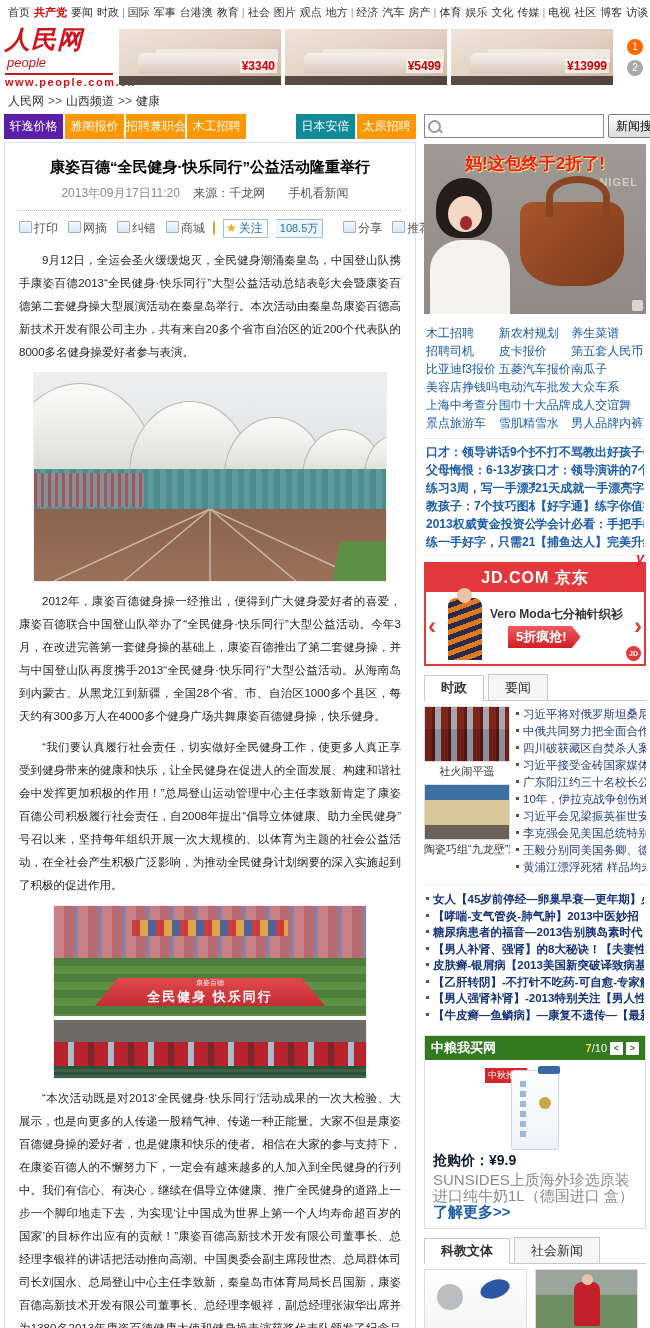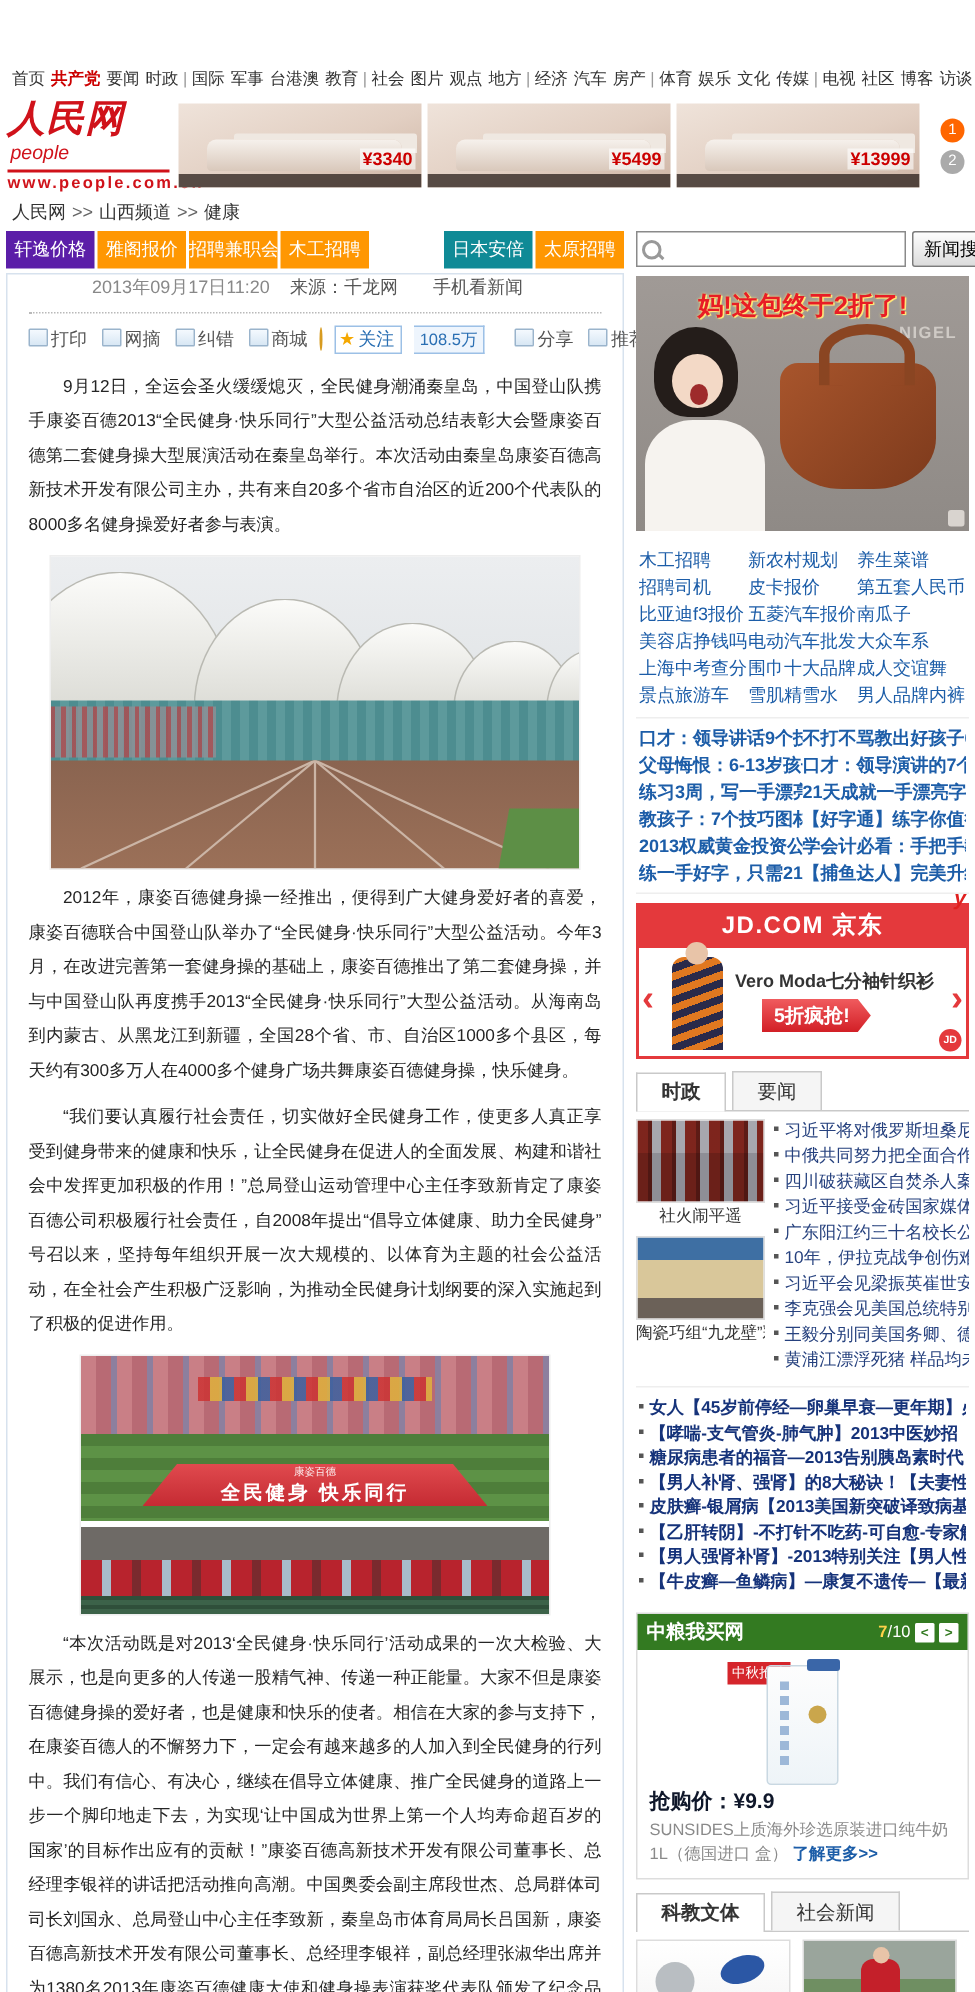--- a/index.html
+++ b/index.html
@@ -1,21 +1,21 @@
 <!DOCTYPE html>
 <html lang="zh"><head>
 <meta charset="utf-8">
 <style>
   html,body{margin:0;padding:0;background:#fff;}
   body{font-family:"Liberation Sans","DejaVu Sans",sans-serif;color:#333;}
   .page{position:relative;width:650px;height:1328px;margin:0 auto;overflow:hidden;background:#fff;}
   a,.lnk{text-decoration:none;cursor:pointer;}
 
   
-  .topnav{height:22px;padding:5px 24px 0 6px;font-size:11px;color:#333;white-space:nowrap;overflow:hidden;margin-top:40px;}
+  .topnav{height:22px;padding:5px 24px 0 6px;font-size:11px;color:#333;white-space:nowrap;overflow:hidden;}
   .topnav span{margin:0 2px;color:#333;}
   .topnav span.hot{color:#c00;font-weight:bold;}
   .topnav span.sep{color:#999;margin:0 1px;}
 
   
   .header{display:flex;align-items:center;height:60px;padding:0 5px;gap:6px;}
   .logo{width:108px;flex:none;}
   .logo .cn{font-size:25px;font-weight:bold;color:#d0121a;font-style:italic;letter-spacing:1px;line-height:26px;font-family:"Liberation Serif","DejaVu Serif",serif;}
   .logo .en{font-size:13px;color:#d0121a;font-style:italic;margin-left:2px;}
   .logo .url{font-size:11px;color:#d0121a;font-weight:bold;letter-spacing:1.5px;border-top:2px solid #d0121a;margin-top:2px;padding-top:1px;}
@@ -144,21 +144,21 @@
   .cofpg{margin-left:auto;font-size:11px;font-weight:normal;}
   .cofpg b{color:#ffd24a;}
   .cofarr{display:inline-block;width:13px;height:13px;background:#fff;color:#337a21;font-size:9px;line-height:13px;text-align:center;margin-left:3px;border-radius:1px;}
   .cofbody{position:relative;padding:6px 8px 8px;text-align:center;}
   .coftag{position:absolute;left:60px;top:8px;background:#d5252b;color:#fff;font-size:9px;padding:1px 3px;}
   .carton{width:46px;height:78px;margin:4px auto 2px;background:linear-gradient(#fdfdfd,#eef4f8);border:1px solid #c9d8e2;border-radius:3px;position:relative;}
   .carton:before{content:"";position:absolute;left:8px;top:10px;width:6px;height:56px;background:repeating-linear-gradient(#9db8d8 0 6px,transparent 6px 10px);}
   .carton:after{content:"";position:absolute;right:7px;top:26px;width:12px;height:12px;border-radius:50%;background:#caa64c;}
   .cartontop{position:absolute;right:-2px;top:-5px;width:22px;height:8px;background:#3a66a8;border-radius:2px;}
   .pricerow{font-size:14px;font-weight:bold;color:#0f172a;text-align:left;margin:2px 0;}
-  .cofdesc{font-size:11px;color:#8a8a8a;text-align:left;line-height:16px;}
+  .cofdesc{font-size:15px;color:#8a8a8a;text-align:left;line-height:16px;}
   .more{color:#1c5da8;font-weight:bold;}
 
   .cultblk{display:flex;gap:8px;margin-bottom:4px;}
   .cultcol{width:103px;flex:none;}
   .cthumb{width:101px;height:66px;border:1px solid #ddd;margin-bottom:2px;}
   .t-fence{background:linear-gradient(#fff,#f2f2f2);position:relative;overflow:hidden;}
   .t-fence:before{content:"";position:absolute;left:12px;top:14px;width:26px;height:26px;border-radius:50%;background:#b9bec2;}
   .t-fence:after{content:"";position:absolute;right:16px;top:10px;width:30px;height:18px;border-radius:50%;background:#2b57a5;transform:rotate(-18deg);}
   .t-owen{background:linear-gradient(#9aa59c 0 38%,#6f8f62 38%);position:relative;overflow:hidden;}
   .t-owen:before{content:"";position:absolute;left:38px;top:12px;width:26px;height:44px;background:#c4202a;border-radius:8px 8px 2px 2px;}
@@ -216,20 +216,21 @@
 
       <span class="htab purple">轩逸价格</span>
           <span class="htab orange">雅阁报价</span>
           <span class="htab orange">招聘兼职会计</span>
           <span class="htab orange">木工招聘</span>
           <span class="htab teal">日本安倍</span>
           <span class="htab orange">太原招聘</span>
         </div>
 
       <div class="artbox">
+        <h1 class="title">康姿百德“全民健身·快乐同行”公益活动隆重举行</h1>
         <div class="meta">
           <span>2013年09月17日11:20</span>
           <b>来源：千龙网</b>
           <b>手机看新闻</b>
         </div>
         <div class="dotline"></div>
 
         <div class="toolbar">
           <span style="display:inline-flex;gap:10px;">
 

